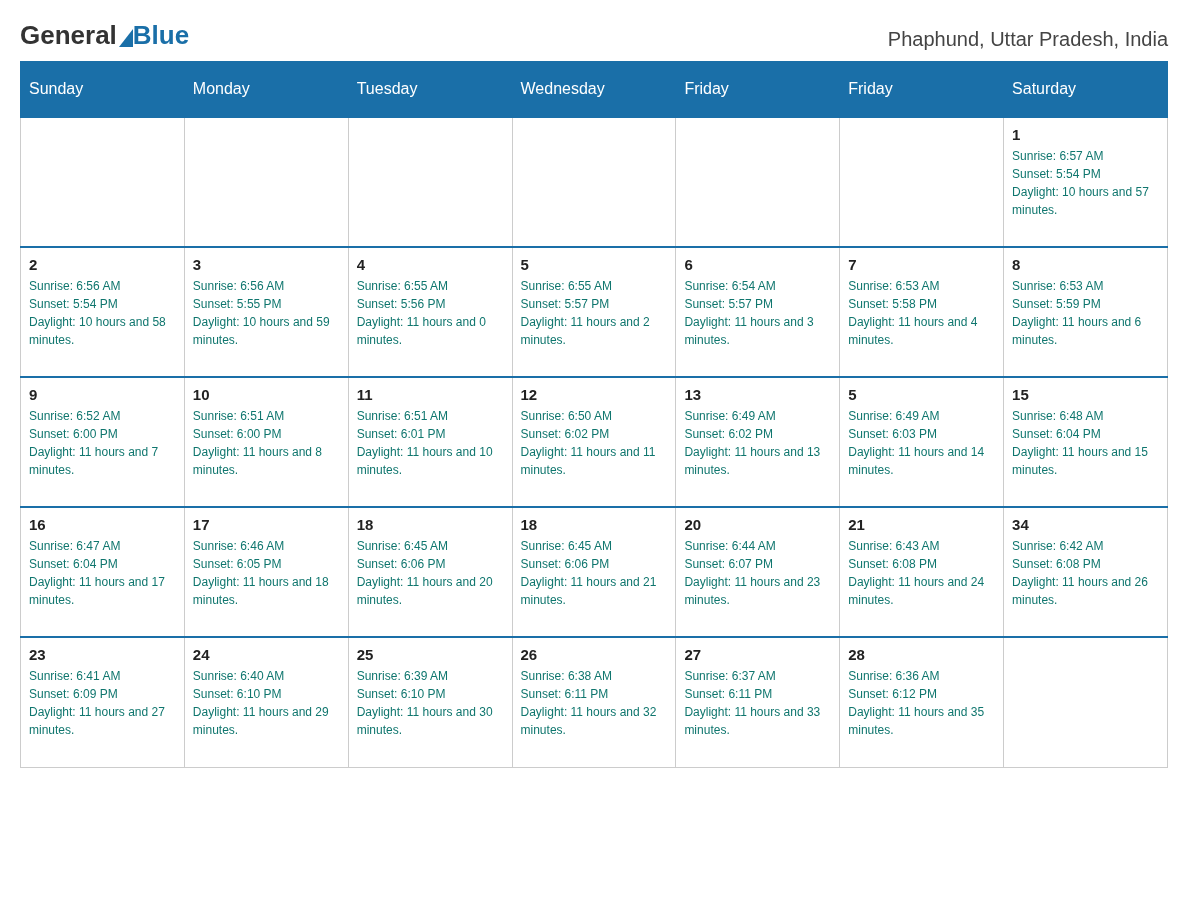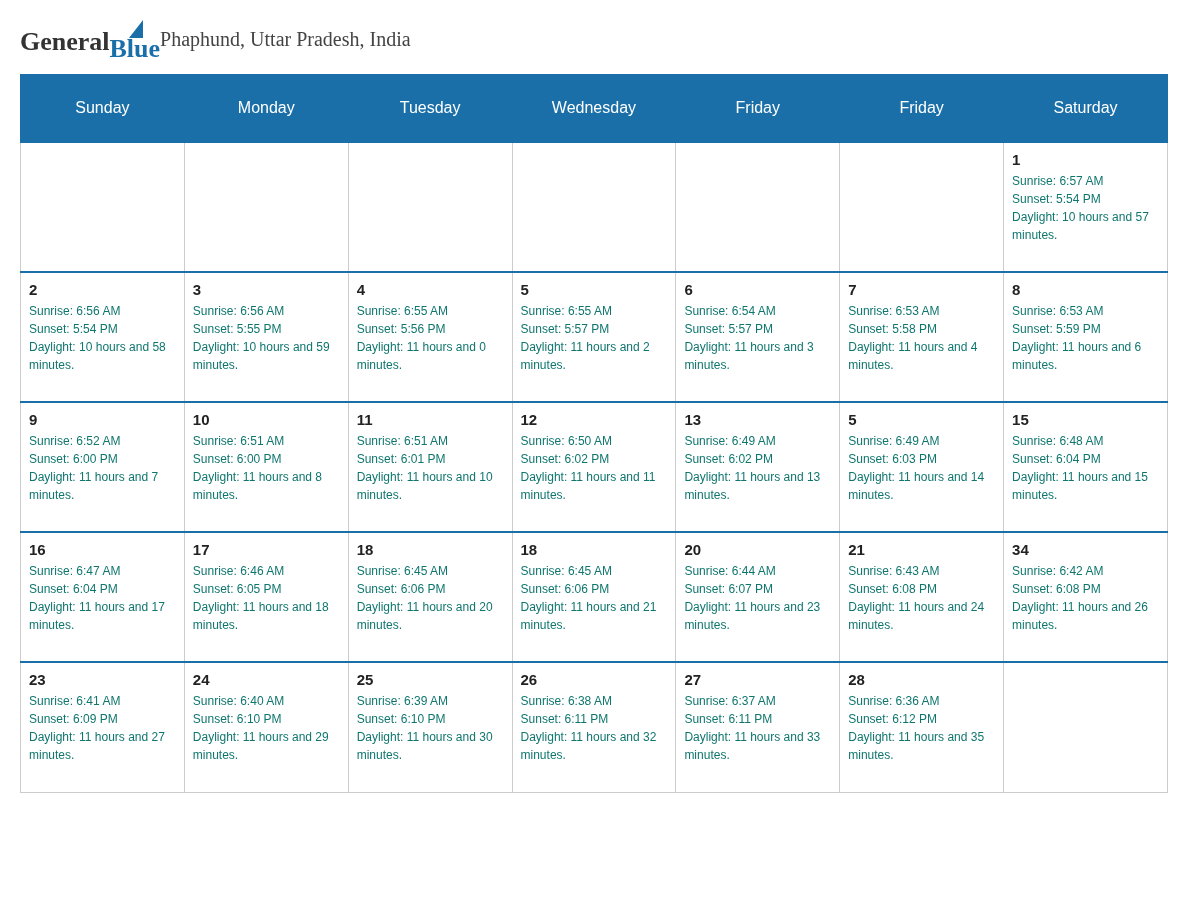--- a/index.html
+++ b/index.html
@@ -6,41 +6,40 @@
     body {
       font-family: Arial, sans-serif;
       background: #fff;
       width: 1188px;
       min-height: 918px;
       padding: 20px;
     }
     .header {
       display: flex;
       align-items: flex-start;
-      justify-content: flex-start;
+      justify-content: space-between;
       margin-bottom: 10px;
-      font-family: Liberation Serif, serif;
     }
     .logo {
       display: flex;
       flex-direction: column;
       align-items: flex-start;
     }
     .logo-text {
       display: flex;
       align-items: center;
     }
     .logo-general {
       font-size: 26px;
       font-weight: bold;
       color: #333;
     }
     .logo-blue-part {
       display: flex;
-      flex-direction: column;
+      flex-direction: row;
       align-items: center;
     }
     .logo-arrow {
       width: 0;
       height: 0;
       border-left: 14px solid transparent;
       border-right: 0px solid transparent;
       border-bottom: 18px solid #1a6fa8;
       margin-left: 2px;
       margin-bottom: -4px;
@@ -65,24 +64,24 @@
       margin-top: 8px;
     }
     .calendar-table {
       width: 100%;
       border-collapse: collapse;
       table-layout: fixed;
     }
     .calendar-table thead tr th {
       background-color: #1a6fa8;
       color: #fff;
-      padding: 24px 8px;
+      padding: 18px 8px;
       font-size: 16px;
       font-weight: normal;
-      text-align: center;
+      text-align: left;
       border: 1px solid #1a6fa8;
     }
     .calendar-table tbody tr td {
       vertical-align: top;
       padding: 8px;
       border: 1px solid #ccc;
       border-top: 2px solid #1a6fa8;
       min-height: 100px;
       height: 130px;
       font-size: 12.5px;

